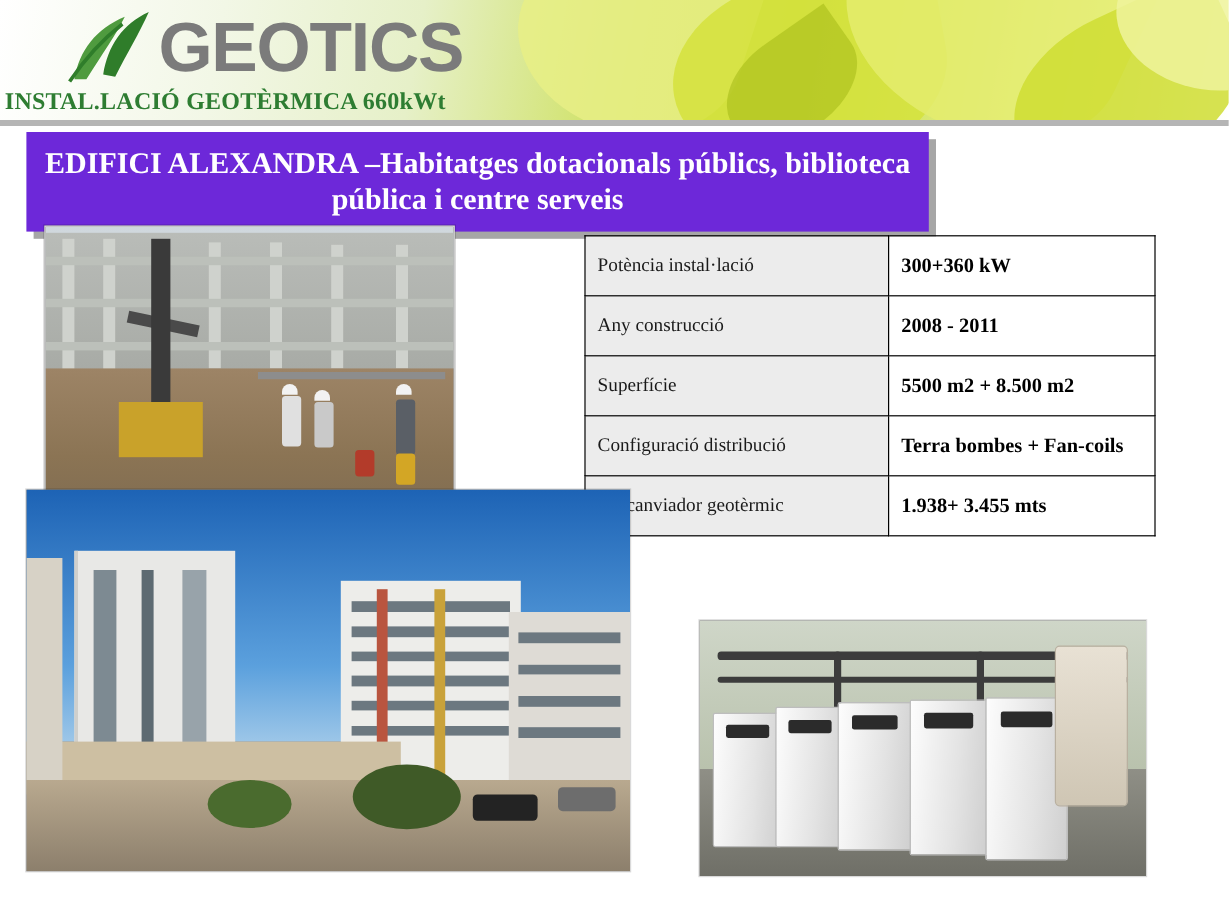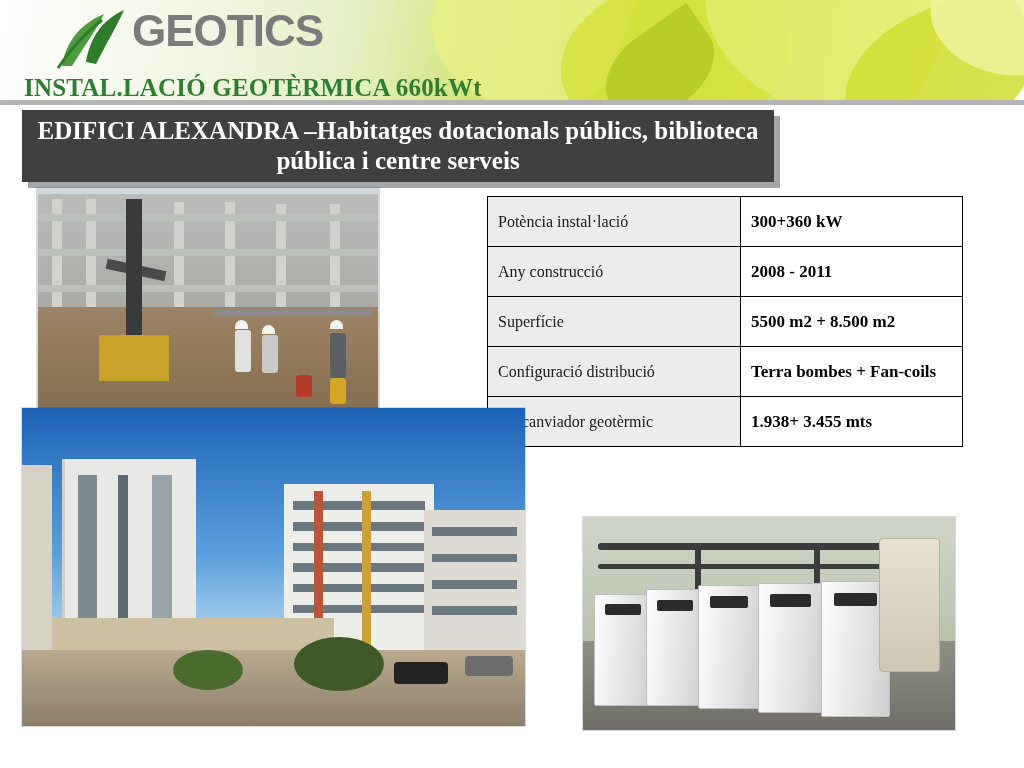--- a/index.html
+++ b/index.html
@@ -46,32 +46,32 @@
     left: 56px; top: 8px;
     width: 72px; height: 62px;
   }
 
   .logo-text {
     position: absolute;
     left: 132px;
     top: 6px;
     font-family: "Liberation Sans", sans-serif;
     font-weight: bold;
-    font-size: 44px;
+    font-size: 58px;
     letter-spacing: -1px;
     color: #7b7b7b;
   }
 
   .subtitle-green {
     position: absolute;
-    left: 24px;
+    left: 4px;
     top: 74px;
     font-family: "Liberation Serif", serif;
     font-weight: bold;
-    font-size: 25px;
+    font-size: 20px;
     color: #2e7d32;
     letter-spacing: .2px;
   }
 
   .corner-title {
     position: absolute;
     right: 58px;
     top: 48px;
     width: 170px;
     font-family: "Liberation Sans", sans-serif;
@@ -88,22 +88,22 @@
     width: 1024px; height: 5px;
     background: #b5b5b5;
   }
 
   
   .title-box {
     position: absolute;
     left: 22px;
     top: 110px;
     width: 752px;
-    height: 72px;
-    background: #404040;
+    height: 83px;
+    background: #6d28d9;
     box-shadow: 6px 6px 0 rgba(0,0,0,.35);
     display: flex;
     align-items: center;
     justify-content: center;
     text-align: center;
     padding: 0 14px;
     box-sizing: border-box;
   }
   .title-box span {
     font-family: "Liberation Serif", serif;

